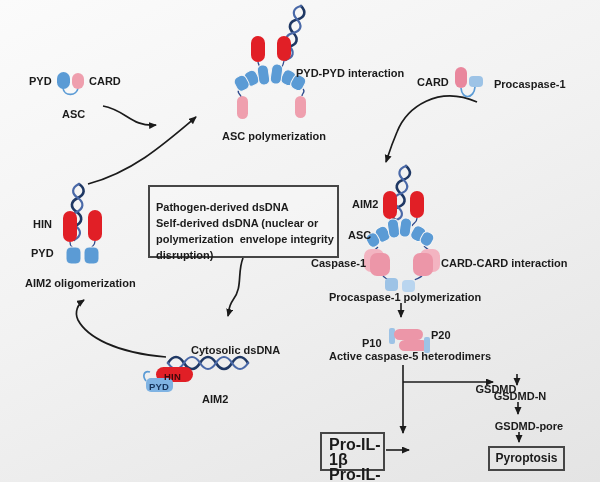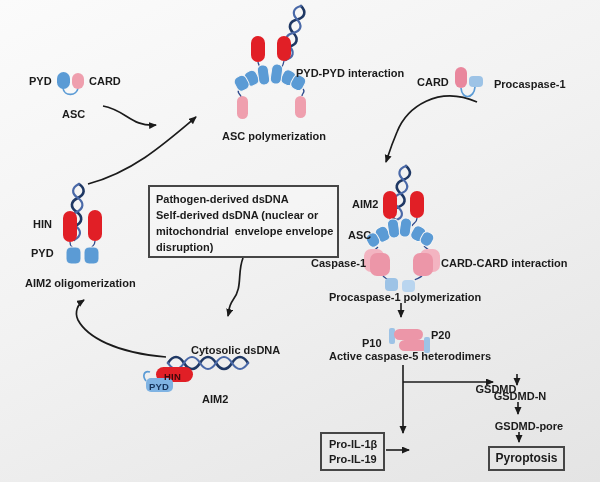--- a/index.html
+++ b/index.html
@@ -6,23 +6,23 @@
   #canvas{
     position:relative;width:600px;height:482px;overflow:hidden;
     background:linear-gradient(155deg,#fbfbfb 0%,#f2f2f2 45%,#e4e4e4 100%);
     font-family:"Liberation Sans",sans-serif;
   }
   #fig{position:absolute;left:0;top:0;}
   .lbl{position:absolute;font-weight:700;font-size:11px;color:#1b1b1b;white-space:pre;line-height:12px;}
   .ctr{transform:translateX(-50%);}
   .on-shape{font-size:9.5px;letter-spacing:.2px;}
   .obox{position:absolute;border:2px solid #464646;box-sizing:border-box;}
-  #dsdna-box{left:148px;top:185px;width:191px;height:73px;padding:4px 6px;background:rgba(248,248,248,.45);}
+  #dsdna-box{left:148px;top:185px;width:191px;height:73px;padding:12px 6px;background:rgba(248,248,248,.45);}
   #dsdna-box .lline{font-weight:700;font-size:11px;color:#1b1b1b;line-height:16px;white-space:pre;}
-  .il-line{font-weight:700;font-size:11px;color:#1b1b1b;line-height:15px;padding-left:7px;}
+  .il-line{font-weight:700;font-size:16px;color:#1b1b1b;line-height:15px;padding-left:7px;}
   #pro-il-box{left:320px;top:432px;width:65px;height:39px;padding-top:3px;}
   #il-box{left:416px;top:432px;width:46px;height:39px;padding-top:3px;}
   #pyroptosis-box{left:488px;top:446px;width:77px;height:25px;text-align:center;}
   #pyroptosis-box .lline{font-weight:700;font-size:12px;color:#1b1b1b;line-height:21px;}
 </style>
 </head>
 <body>
 
 <div id="canvas">
 
@@ -160,21 +160,21 @@
   <div class="lbl" style="left:417px;top:76px;">CARD</div>
   <div class="lbl" style="left:494px;top:78px;">Procaspase-1</div>
 
   <div class="lbl" style="left:33px;top:218px;">HIN</div>
   <div class="lbl" style="left:31px;top:247px;">PYD</div>
   <div class="lbl" style="left:25px;top:277px;">AIM2 oligomerization</div>
 
   <div class="obox" id="dsdna-box">
     <div class="lline">Pathogen-derived dsDNA</div>
     <div class="lline">Self-derived dsDNA (nuclear or</div>
-    <div class="lline">mitochondrial  envelope envelope</div>
+    <div class="lline">polymerization  envelope integrity</div>
     <div class="lline">disruption)</div>
   </div>
 
   <div class="lbl" style="left:352px;top:198px;">AIM2</div>
   <div class="lbl" style="left:348px;top:229px;">ASC</div>
   <div class="lbl" style="left:311px;top:257px;">Caspase-1</div>
   <div class="lbl" style="left:441px;top:257px;">CARD-CARD interaction</div>
   <div class="lbl" style="left:329px;top:291px;">Procaspase-1 polymerization</div>
 
   <div class="lbl" style="left:362px;top:329px;margin-top:8px;">P10</div>

